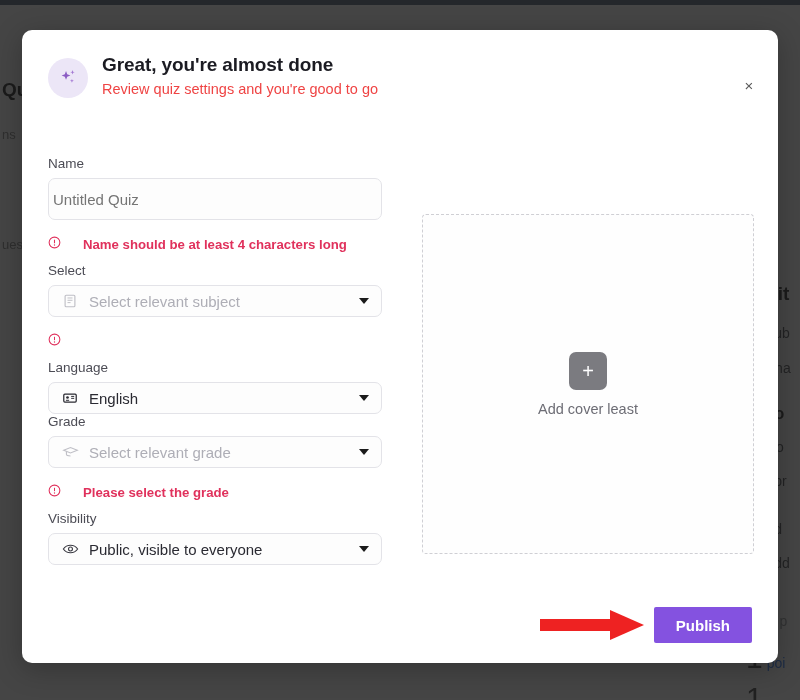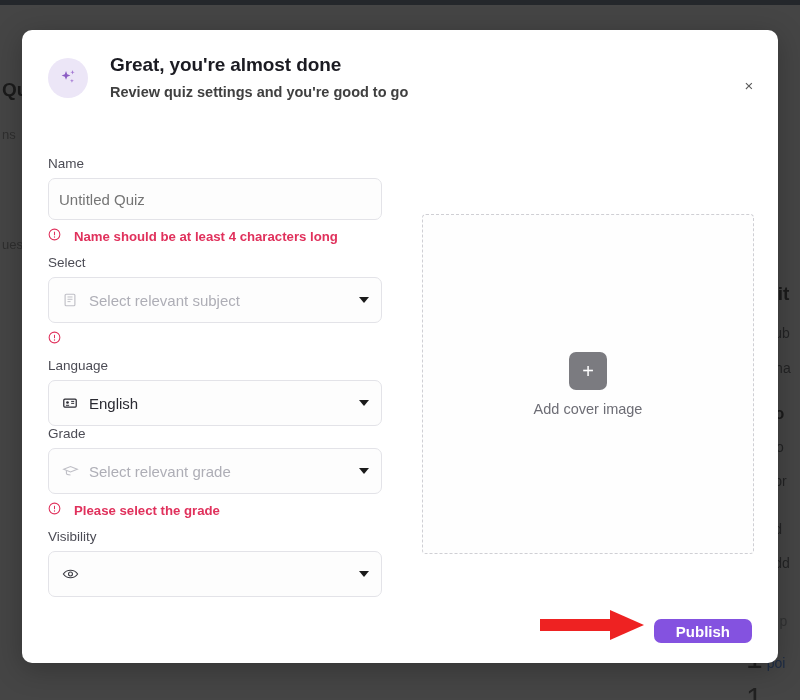--- a/index.html
+++ b/index.html
@@ -88,45 +88,45 @@
   }
   .spark-circle {
     width: 40px; height: 40px; border-radius: 50%;
     background: #ece6f7;
     display: flex; align-items: center; justify-content: center;
     flex: 0 0 40px;
     margin-top: 4px;
   }
   .header-title {
     font-size: 19px; font-weight: 700; color: #1b1b22;
-    margin: 0 0 5px 8px; letter-spacing: -0.1px;
+    margin: 0 0 5px 0; letter-spacing: -0.1px;
   }
   .header-sub {
-    font-size: 14.5px; color: #404040; margin: 8px; font-weight: bold;
+    font-size: 14.5px; color: #ef4444; margin: 0;
   }
 
   
   .form-col {
     position: absolute; left: 26px; top: 126px; width: 334px;
   }
   .field { margin-bottom: 0; }
   .field-label {
     font-size: 13.5px; color: #4c4c55; margin-bottom: 7px; display: block;
   }
   .input-box {
     height: 42px; width: 334px;
     border: 1px solid #e3e3e8; border-radius: 7px;
     background: #fdfdfd;
     display: flex; align-items: center;
-    padding: 0 8px;
+    padding: 0 2px;
     font-size: 15px;
   }
   .input-box.placeholder-txt { color: #aeaeb6; }
   .select-box {
-    height: 46px; width: 334px;
+    height: 32px; width: 334px;
     border: 1px solid #e3e3e8; border-radius: 7px;
     background: #fdfdfd;
     display: flex; align-items: center;
     padding: 0 12px;
     font-size: 15px; cursor: pointer; position: relative;
   }
   .select-box .lead-icon {
     width: 18px; height: 18px; flex: 0 0 18px;
     margin-right: 10px; display: inline-flex;
     align-items: center; justify-content: center;
@@ -134,23 +134,23 @@
   .select-val { color: #2a2a32; }
   .select-val.ph { color: #aeaeb6; }
   .caret {
     position: absolute; right: 12px; top: 50%; transform: translateY(-50%);
     width: 0; height: 0;
     border-left: 5.5px solid transparent;
     border-right: 5.5px solid transparent;
     border-top: 6px solid #1b1b1b;
   }
   .err-msg {
-    display: flex; align-items: center; gap: 13px;
+    display: flex; align-items: center; gap: 22px;
     color: #e0315c; font-size: 13.2px; font-weight: 700;
-    margin-top: 8px; margin-bottom: 11px;
+    margin-top: 16px; margin-bottom: 11px;
   }
   .gap-after-field { }
 
   
   #cover-drop {
     position: absolute;
     left: 400px; top: 184px;
     width: 332px; height: 340px;
     border: 1px dashed #cfcfd4;
     border-radius: 4px;
@@ -164,22 +164,22 @@
     background: #7b7b80; border-radius: 7px;
     display: flex; align-items: center; justify-content: center;
     color: #fff; font-size: 20px; font-weight: 300; line-height: 1;
   }
   .cover-label { margin-top: 11px; font-size: 14.5px; color: #6d6d75; }
 
   
   #publish-btn {
     position: absolute; right: 26px; bottom: 20px;
     background: #8452e0; color: #fff;
-    border: none; border-radius: 7px;
-    padding: 0 22px; height: 24px;
+    border: none; border-radius: 2px;
+    padding: 0 22px; height: 36px;
     font-size: 15px; font-weight: 700;
     font-family: "Liberation Sans", sans-serif;
     cursor: pointer;
   }
 
   
   #annot-arrow {
     position: absolute; left: 540px; top: 608px;
     width: 108px; height: 34px;
     pointer-events: none;
@@ -379,28 +379,29 @@
 
     <div class="field gap-after-field">
       <label class="field-label">Visibility</label>
       <div class="select-box">
         <span class="lead-icon">
           <svg viewBox="0 0 20 18" width="17" height="16">
               <path d="M1.6 9s3-4.4 8.4-4.4S18.4 9 18.4 9s-3 4.4-8.4 4.4S1.6 9 1.6 9z" fill="none" stroke="#3a3a42" stroke-width="1.3"></path>
               <circle cx="10" cy="9" r="2.3" fill="none" stroke="#3a3a42" stroke-width="1.3"></circle>
             </svg>
         </span>
+        <span class="select-val">Public, visible to everyone</span>
         <span class="caret"></span>
       </div>
     </div>
   </div>
 
   <div id="cover-drop">
     <div class="plus-btn">+</div>
-    <div class="cover-label">Add cover image</div>
+    <div class="cover-label">Add cover least</div>
   </div>
 
   <button id="publish-btn">Publish</button>
 </div>
 
 <svg id="annot-arrow" viewBox="0 0 108 34">
   <rect x="0" y="11" width="74" height="12" fill="#ee2222"></rect>
   <path d="M70 2 L104 17 L70 32 Z" fill="#ee2222"></path>
 </svg>
 

